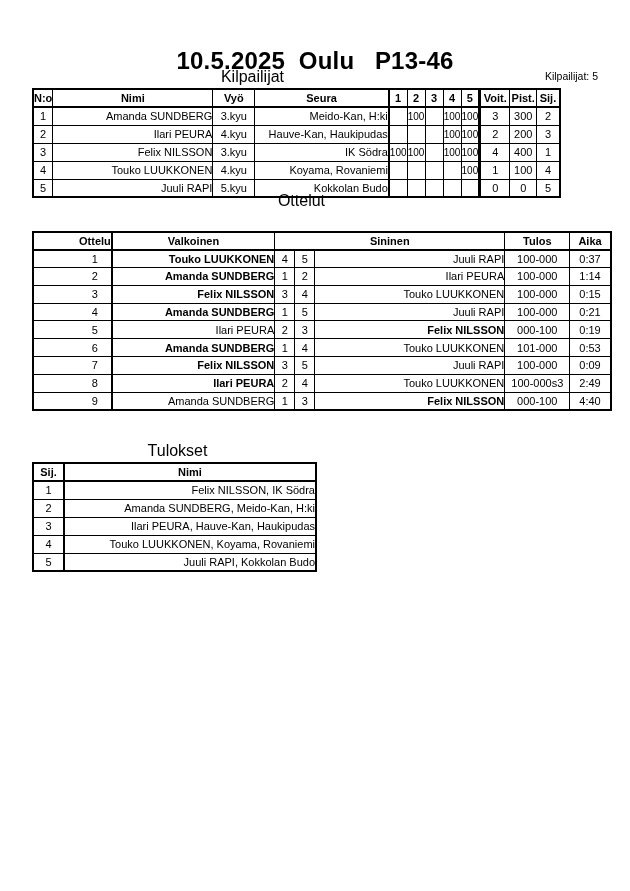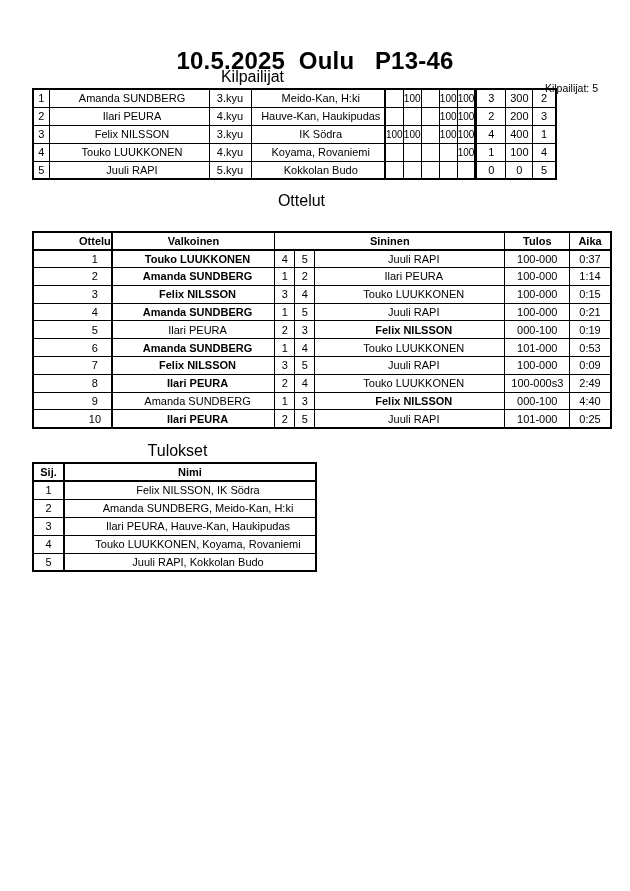--- a/index.html
+++ b/index.html
@@ -9,32 +9,32 @@
     font-family:"Liberation Sans","DejaVu Sans",sans-serif;
     overflow:hidden;
   }
   .abs { position:absolute; }
   .title {
     left:25px; top:47px; width:580px; text-align:center;
     font-size:24px; font-weight:bold; white-space:pre; letter-spacing:0.2px;
   }
   .sec-heading { font-size:16px; font-weight:normal; text-align:center; }
   .kilp-heading { left:32px; top:68px; width:441px; }
-  .kilp-count { left:430px; top:70px; width:168px; text-align:right; font-size:10.5px;margin-top:12px; }
+  .kilp-count { left:430px; top:70px; width:168px; text-align:right; font-size:10.5px; }
   .ott-heading { left:32px; top:192px; width:539px; }
   .tul-heading { left:36px; top:442px; width:283px; }
 
   table { border-collapse:collapse; table-layout:fixed; border:2px solid #000; }
   td, th {
     border:1px solid #000; font-size:11px; height:18px;
     padding:0; white-space:nowrap; overflow:hidden; vertical-align:middle;
   }
   th { font-weight:bold; border-bottom:2px solid #000; overflow:visible; text-align:center; }
   .c { text-align:center; }
-  .l { text-align:center; padding-left:6px; }
+  .l { text-align:right; padding-left:6px; }
   .t1 { left:32px; top:88px; }
   .t1 .sc { font-size:10px; }
   .t1 .b1 { border-left:2px solid #000; }
   .t1 .bv { border-left:3px solid #000; }
   .t2 { left:32px; top:231px; }
   .t2 td, .t2 th { height:17.8px; }
   .t2 .co { border-right:2px solid #000;padding-left:45px; }
   .t2 .l { padding-left:8px; }
   .t3 { left:32px; top:462px; }
   .t3 .cs { border-right:2px solid #000; }
@@ -57,20 +57,34 @@
     <col style="width:18px">
       <col style="width:18px">
       <col style="width:18px">
       <col style="width:18px">
       <col style="width:17px">
     <col style="width:30px">
       <col style="width:27px">
       <col style="width:23px">
   </colgroup>
   <tbody>
+      <tr>
+    <th>N:o</th>
+    <th>Nimi</th>
+    <th>Vyö</th>
+    <th>Seura</th>
+    <th class="b1">1</th>
+    <th>2</th>
+    <th>3</th>
+    <th>4</th>
+    <th>5</th>
+    <th class="bv">Voit.</th>
+    <th>Pist.</th>
+    <th>Sij.</th>
+  </tr>
   <tr>
     <td class="c">1</td>
     <td class="l">Amanda SUNDBERG</td>
     <td class="c">3.kyu</td>
     <td class="l">Meido-Kan, H:ki</td>
     <td class="c sc b1"></td>
     <td class="c sc">100</td>
     <td class="c sc"></td>
     <td class="c sc">100</td>
     <td class="c sc">100</td>
@@ -231,29 +245,20 @@
   </tr>
   <tr>
     <td class="c co">9</td>
     <td class="l">Amanda SUNDBERG</td>
     <td class="c">1</td>
     <td class="c">3</td>
     <td class="l bold">Felix NILSSON</td>
     <td class="c">000-100</td>
     <td class="c">4:40</td>
   </tr>
-  <tr>
-    <td class="c co">10</td>
-    <td class="l bold">Ilari PEURA</td>
-    <td class="c">2</td>
-    <td class="c">5</td>
-    <td class="l">Juuli RAPI</td>
-    <td class="c">101-000</td>
-    <td class="c">0:25</td>
-  </tr>
 </tbody>
   </table>
 
 <div class="abs sec-heading tul-heading">Tulokset</div>
 
 <table class="abs t3">
   <colgroup>
     <col style="width:31px">
       <col style="width:252px">
   </colgroup>

